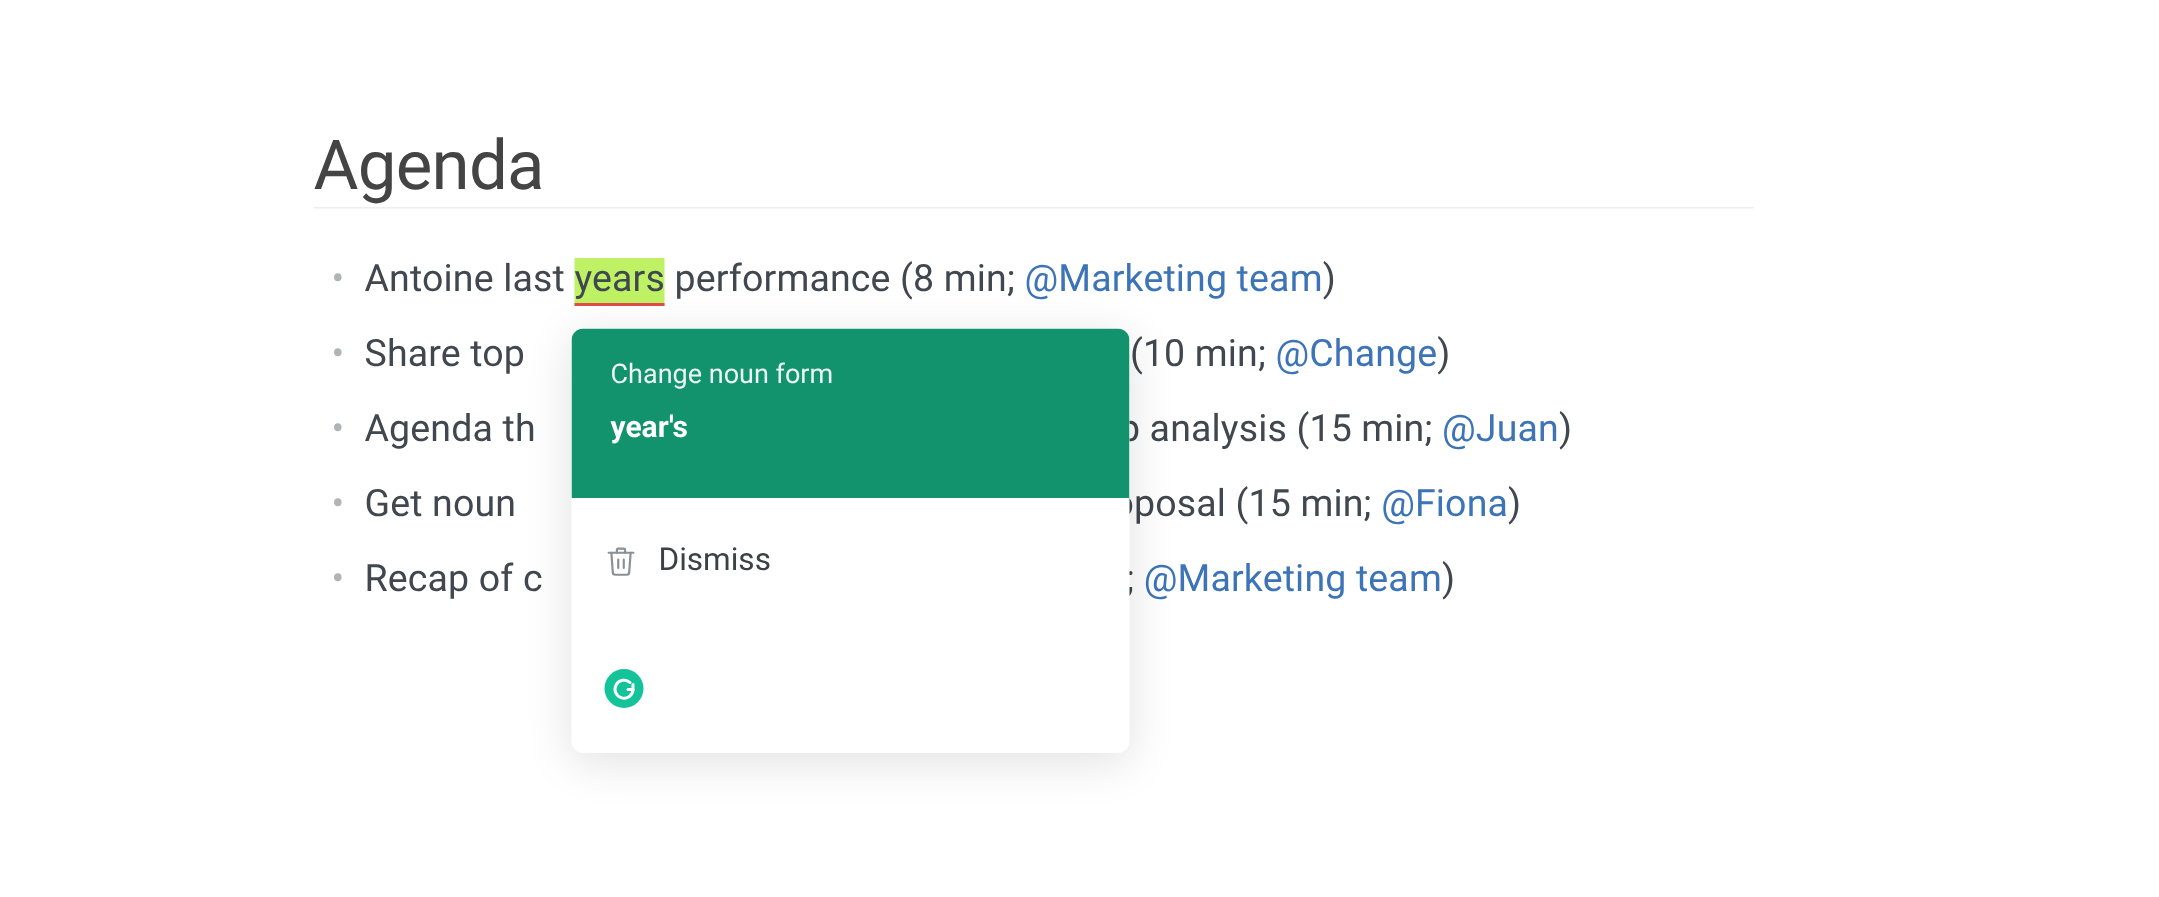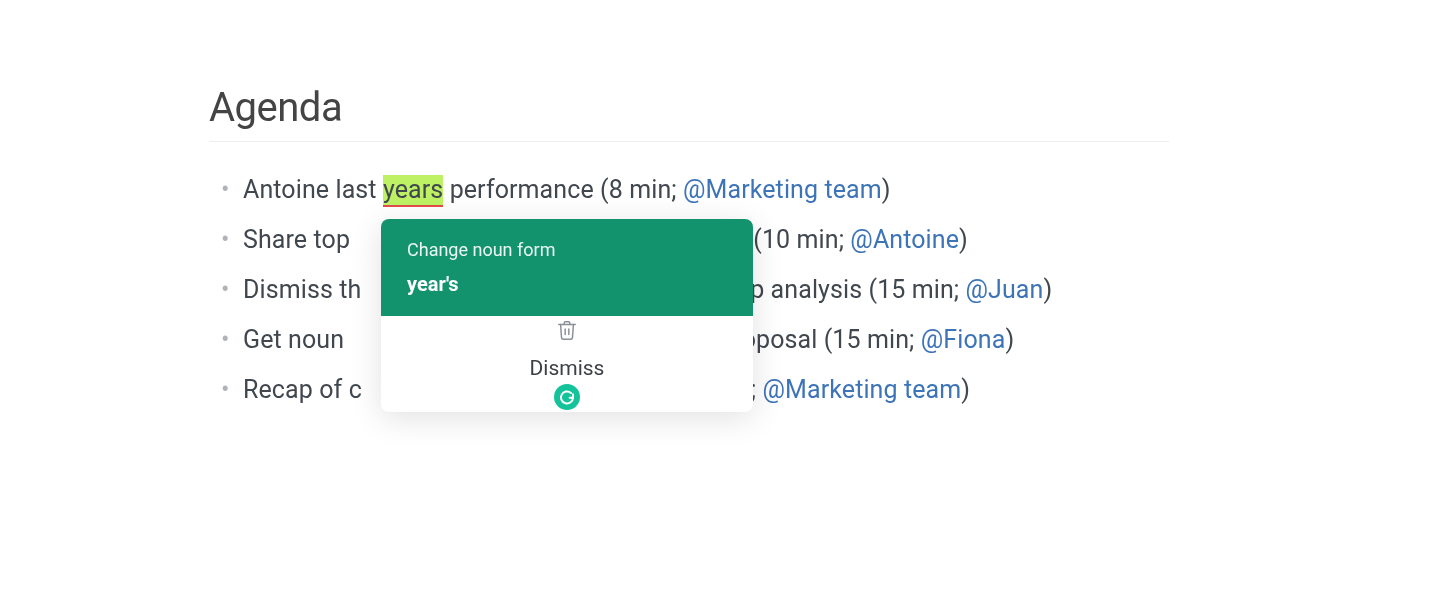--- a/index.html
+++ b/index.html
@@ -11,26 +11,25 @@
     position: relative;
     color: #333;
   }
   .content {
     position: absolute;
     left: 209px;
     top: 84px;
     width: 960px;
   }
   .heading {
-    font-size: 40px;
+    font-size: 46px;
     font-weight: 400;
     color: #444;
     letter-spacing: -0.5px;
     border-bottom: 1px solid #eee;
-    padding-bottom: 10px;
     margin-bottom: 28px;
   }
   ul.agenda {
     list-style: none;
     padding-left: 34px;
   }
   ul.agenda li {
     position: relative;
     font-size: 25px;
     line-height: 1.6;
@@ -60,42 +59,41 @@
     left: 381px;
     top: 219px;
     width: 372px;
     background: #ffffff;
     border-radius: 8px;
     box-shadow: 0 6px 32px rgba(0,0,0,0.12);
     overflow: hidden;
   }
   .popup-header {
     background: #12926d;
-    padding: 20px 26px 20px 26px;
+    padding: 20px 26px 36px 26px;
     color: #ffffff;
   }
   .popup-header-title {
     font-size: 18px;
     opacity: 0.92;
     margin-bottom: 12px;
     font-weight: 400;
   }
   .popup-suggestion {
     font-size: 20px;
     font-weight: 700;
   }
   .popup-item {
     display: flex;
     align-items: center;
-    padding: 2px 22px;
+    padding: 30px 22px;
     font-size: 21px;
     color: #3d4045;
     cursor: pointer;
     gap: 14px;
-    flex-direction: column;
   }
   .icon {
     display: inline-flex;
     align-items: center;
     justify-content: center;
     flex-shrink: 0;
   }
   .icon-trash svg { width: 22px; height: 24px; }
   .icon-grammarly {
     width: 26px;
@@ -113,24 +111,24 @@
 </head>
 <body>
 
 <div class="content">
   <h1 class="heading">Agenda</h1>
   <ul class="agenda">
     <li>
       <span>Antoine last </span><span class="highlight-error">years</span><span> performance (8 min; </span><span class="mention">@Marketing team</span><span>)</span>
     </li>
     <li>
-      <span>Share top</span><span style="visibility:hidden">xxxxxxxxxxxxxxxxxxxxxxxxxxxxxx</span><span>m (10 min; </span><span class="mention">@Antoine</span><span>)</span>
+      <span>Share top</span><span style="visibility:hidden">xxxxxxxxxxxxxxxxxxxxxxxxxxxxxx</span><span>m (10 min; </span><span class="mention">@Change</span><span>)</span>
     </li>
     <li>
-      <span>Dismiss th</span><span style="visibility:hidden">xxxxxxxxxxxxxxxxxxxxxxxxxxxxxx</span><span>ap analysis (15 min; </span><span class="mention">@Juan</span><span>)</span>
+      <span>Agenda th</span><span style="visibility:hidden">xxxxxxxxxxxxxxxxxxxxxxxxxxxxxx</span><span>ap analysis (15 min; </span><span class="mention">@Juan</span><span>)</span>
     </li>
     <li>
       <span>Get noun</span><span style="visibility:hidden">xxxxxxxxxxxxxxxxxxxxxxxxxxxxxx</span><span>proposal (15 min; </span><span class="mention">@Fiona</span><span>)</span>
     </li>
     <li>
       <span>Recap of c</span><span style="visibility:hidden">xxxxxxxxxxxxxxxxxxxxxxxxxxxxxx</span><span>n; </span><span class="mention">@Marketing team</span><span>)</span>
     </li>
   </ul>
 </div>
 

